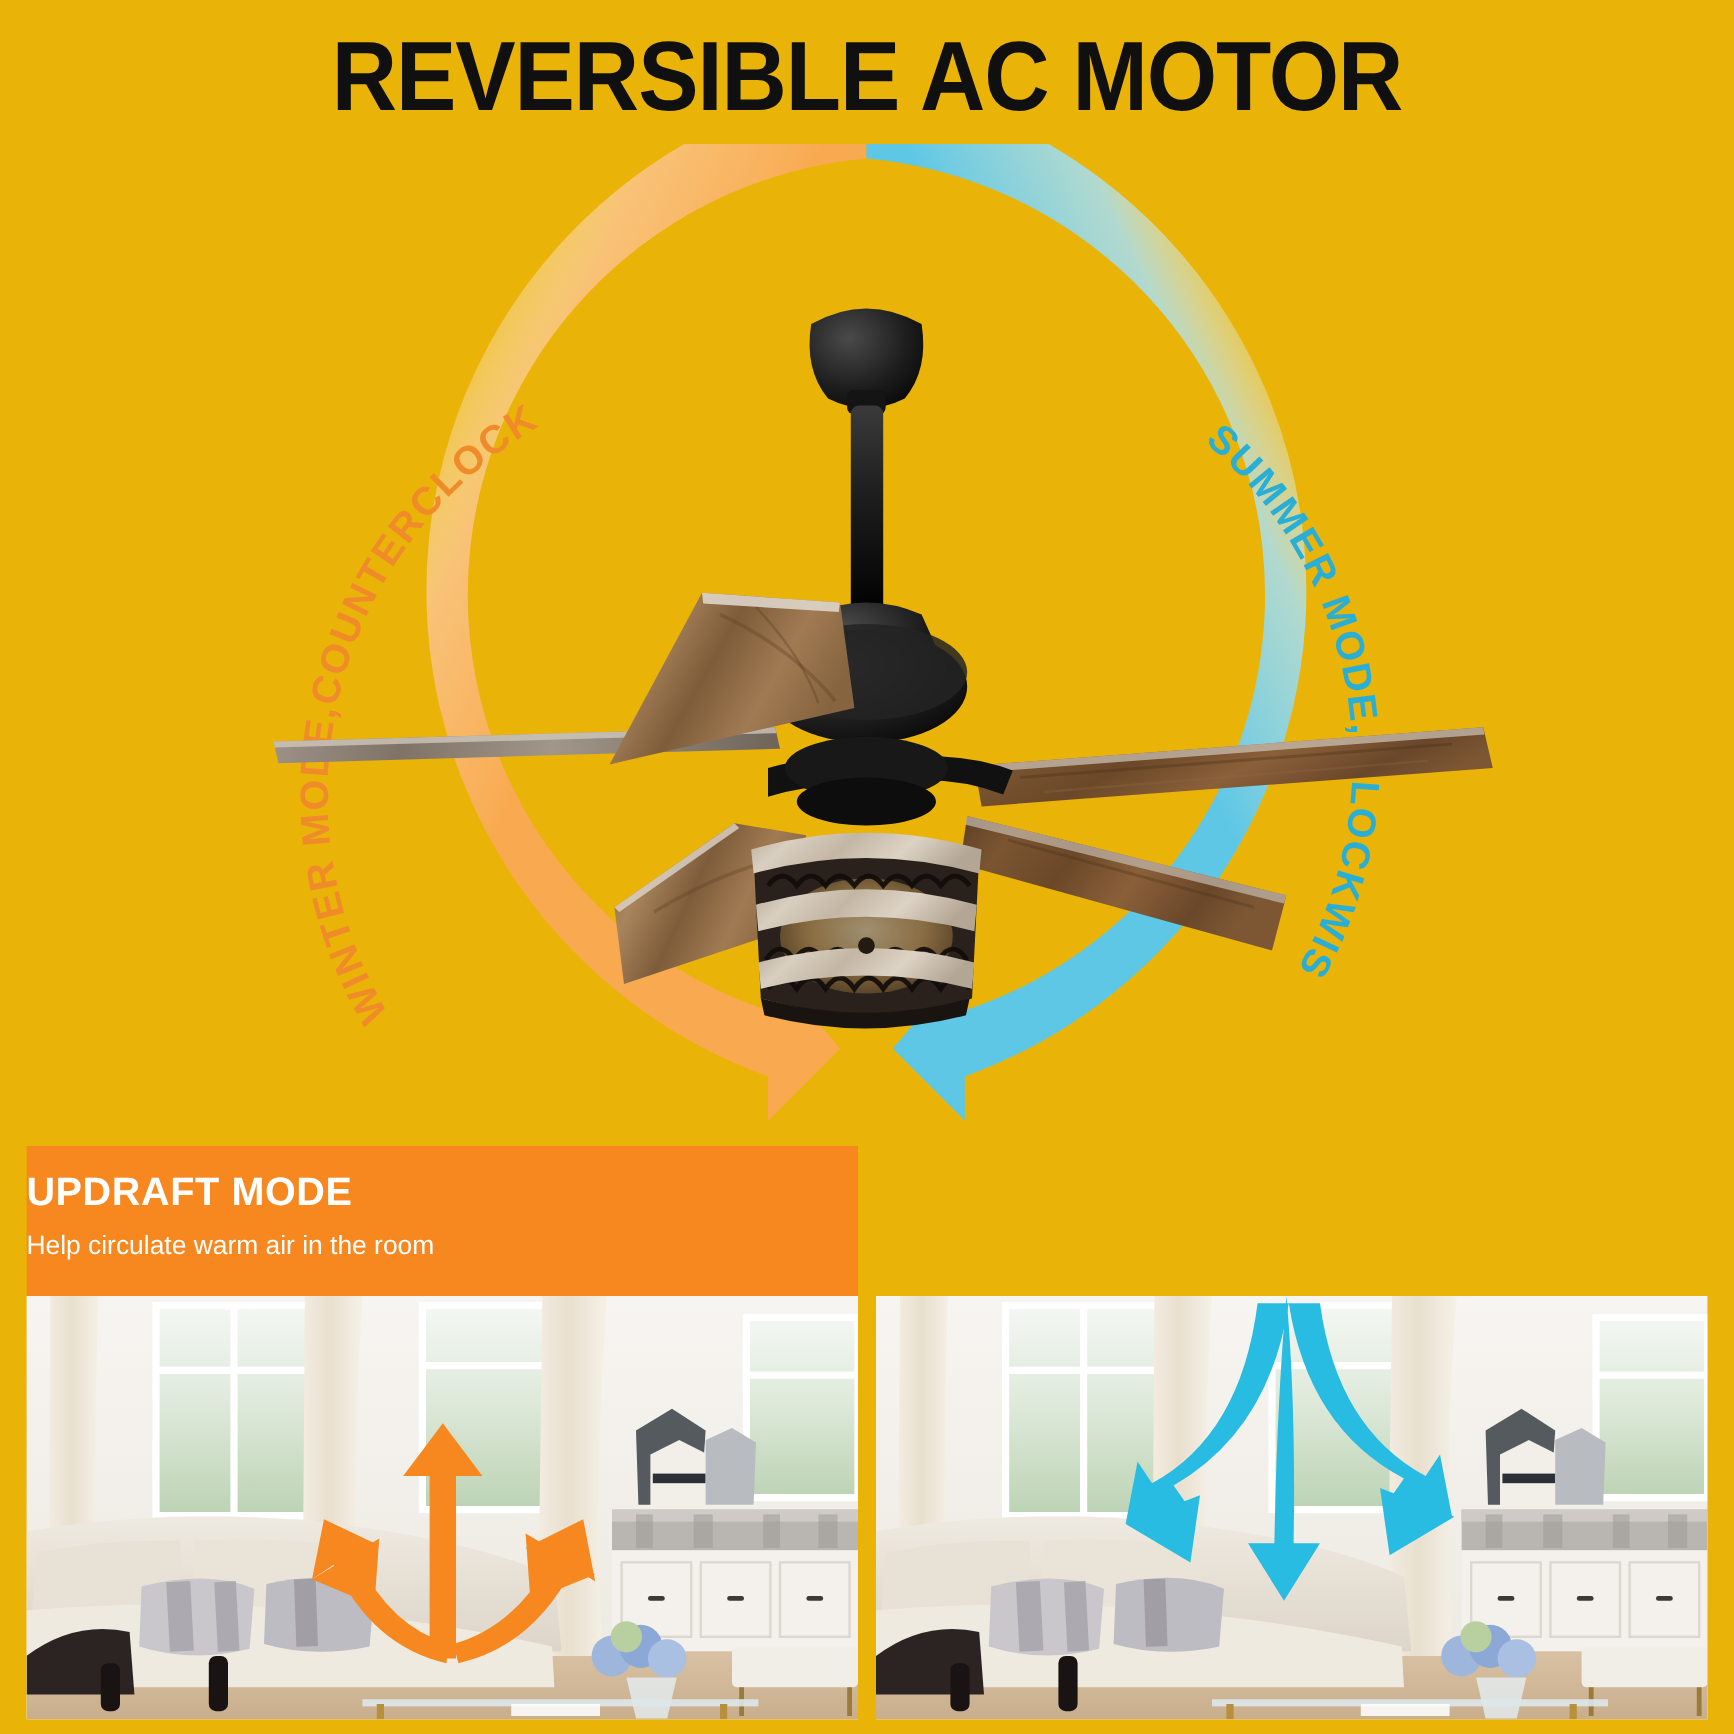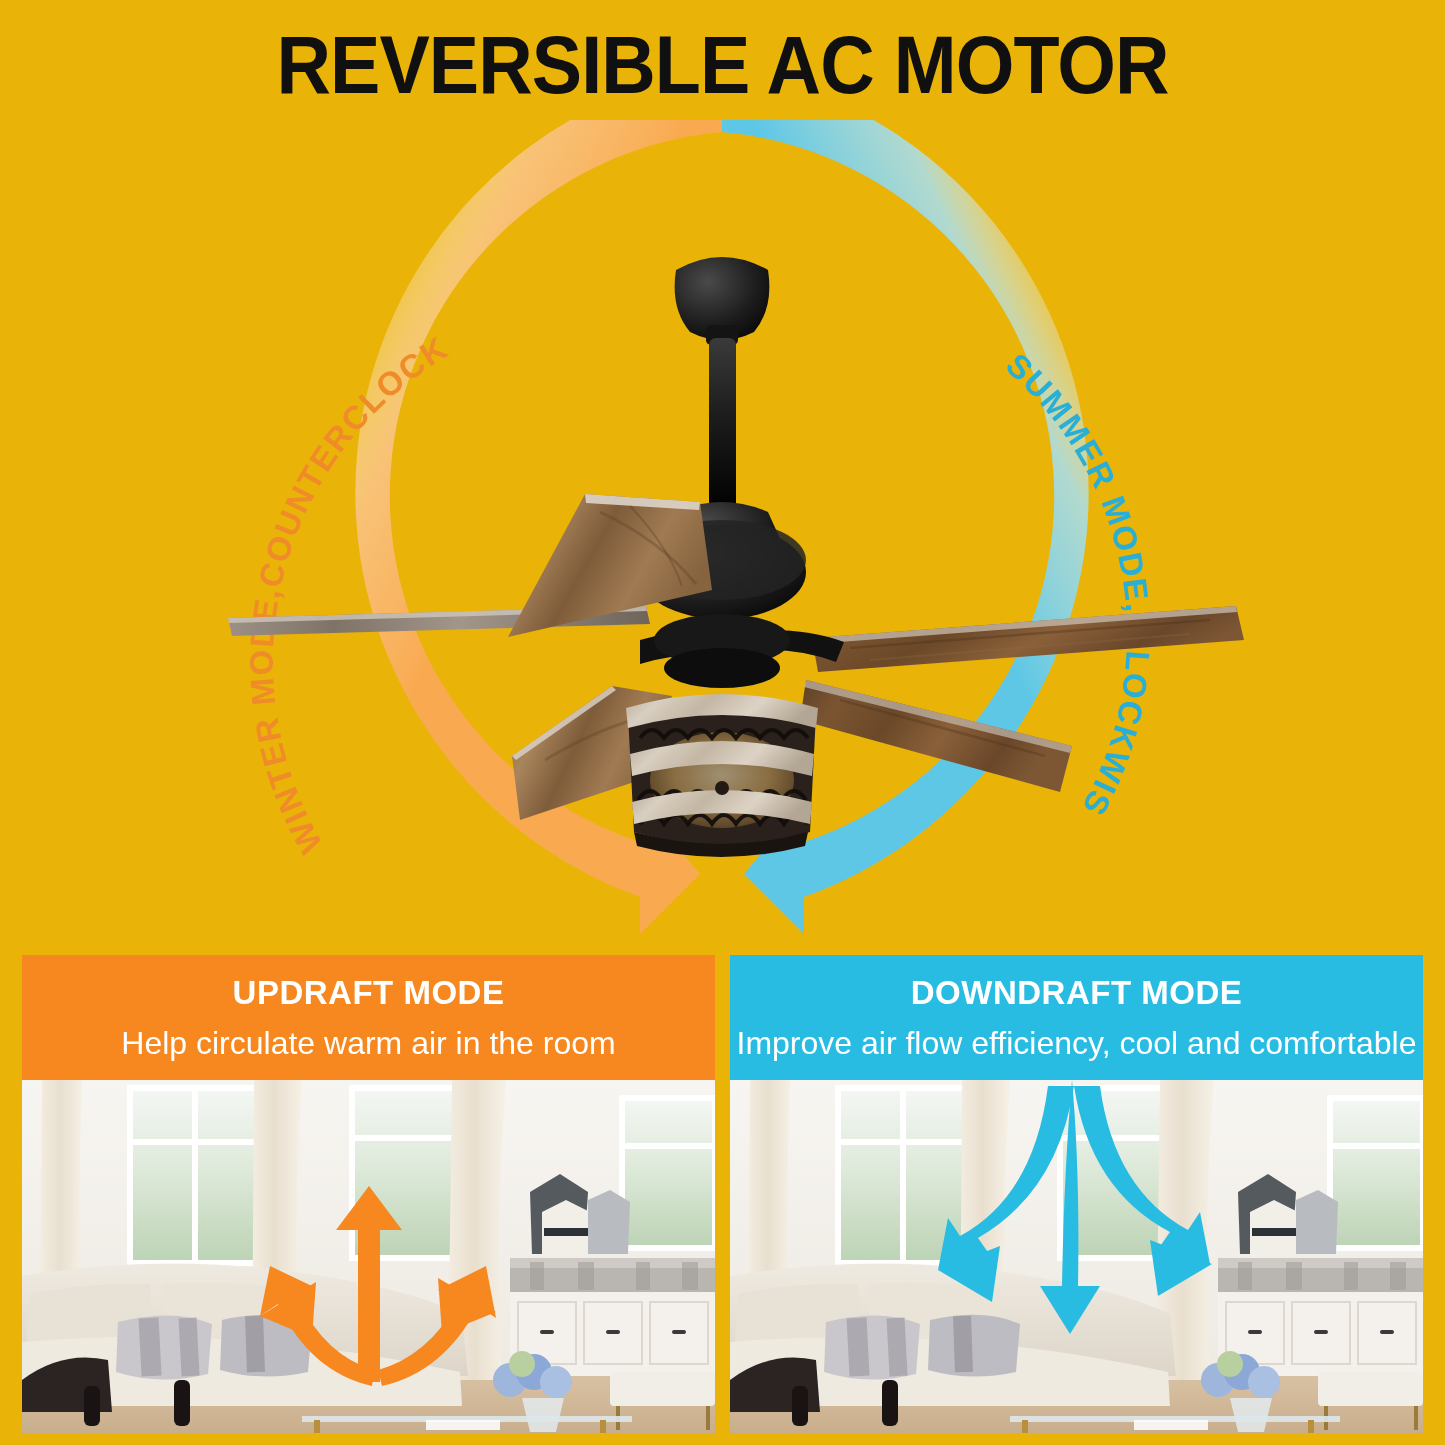--- a/index.html
+++ b/index.html
@@ -30,30 +30,30 @@
   .hero{position:absolute;left:0;top:120px;width:1445px;height:820px;}
   .hero svg{position:absolute;left:0;top:0;}
 
   
   .panels{position:absolute;left:0;top:955px;width:1445px;height:490px;}
   .panel{position:absolute;top:0;width:693px;height:478px;overflow:hidden;}
   .panel.left{left:22px;}
   .panel.right{left:730px;}
   .panel-head{
     position:absolute;left:0;top:0;width:100%;height:125px;
-    box-sizing:border-box;padding-top:20px;text-align:center;
+    box-sizing:border-box;padding-top:20px;text-align:left;
   }
   .panel.left .panel-head{background:#F7871F;}
   .panel.right .panel-head{background:#29BCE2;}
   .panel-title{
     color:#ffffff;font-weight:bold;font-size:33px;letter-spacing:.5px;
     font-family:"Liberation Sans", sans-serif;line-height:1.1;
   }
   .panel-sub{
-    color:#ffffff;font-size:32px;margin-top:14px;font-weight:400;
+    color:#ffffff;font-size:22px;margin-top:14px;font-weight:400;
     font-family:"Liberation Sans", sans-serif;
   }
   .photo{position:absolute;left:0;top:125px;width:693px;height:353px;overflow:hidden;background:#efece6;}
   .photo svg{position:absolute;left:0;top:0;}
 </style>
 </head>
 <body>
 
 <div class="page">
 
@@ -347,24 +347,20 @@
             <path d="M 238 236 l 56 -34 l -4 56 Z" fill="#F7871F"></path>
 
             <path d="M 360 306 q 62 -14 96 -80 l 18 12 l -10 -52 l -48 24 l 20 12 q -30 54 -80 68 Z" fill="#F7871F"></path>
             <path d="M 474 232 l -58 -34 l 4 56 Z" fill="#F7871F"></path>
           </g>
         </svg>
       </div>
     </div>
 
     <div class="panel right">
-      <div class="panel-head">
-        <div class="panel-title">DOWNDRAFT MODE</div>
-        <div class="panel-sub">Improve air flow efficiency, cool and comfortable</div>
-      </div>
       <div class="photo">
         <svg width="693" height="353" viewBox="0 0 693 353">
           <defs>
             <linearGradient id="wallR" x1="0" y1="0" x2="0" y2="1">
               <stop offset="0%" stop-color="#f7f5f1"></stop>
                 <stop offset="100%" stop-color="#ece8e1"></stop>
             </linearGradient>
             <linearGradient id="curtR" x1="0" y1="0" x2="1" y2="0">
               <stop offset="0%" stop-color="#f3ece0"></stop>
                 <stop offset="45%" stop-color="#e8dfce"></stop>

